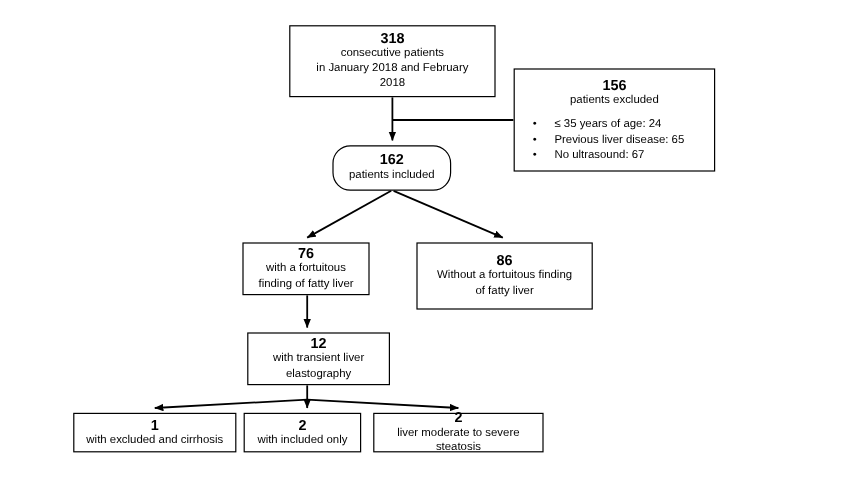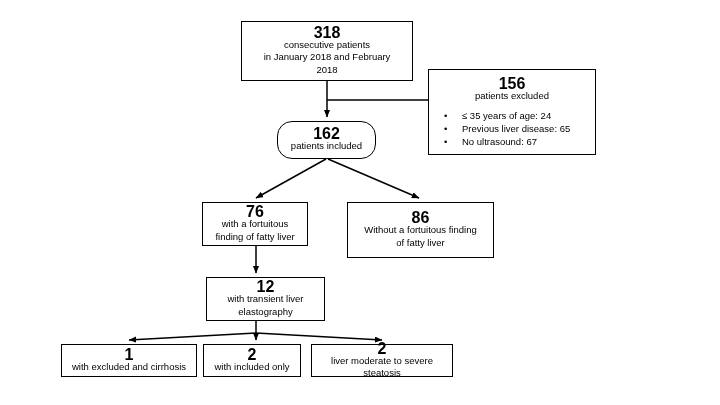--- a/index.html
+++ b/index.html
@@ -32,33 +32,33 @@
     flex-direction: column;
     align-items: center;
     justify-content: center;
     text-align: center;
     color: #000000;
     font-size: 9.5px;
     line-height: 12.6px;
   }
   .node .count {
     font-weight: bold;
-    font-size: 16px;
+    font-size: 12px;
     line-height: 13px;
   }
   .node .desc {
     font-size: 9.5px;
     line-height: 12.2px;
     white-space: pre-line;
   }
 
   
   #node-total      { left: 241px; top: 21px;  width: 172px; height: 60px; }
   #node-excluded   { left: 428px; top: 57px;  width: 168px; height: 86px;
-                     justify-content: flex-start; padding-top: 7px; margin-top: 12px; }
+                     justify-content: flex-start; padding-top: 7px; }
   #node-included   { left: 277px; top: 121px; width: 99px;  height: 38px; border-radius: 15px; }
   #node-fatty      { left: 202px; top: 202px; width: 106px; height: 44px; }
   #node-nonfatty   { left: 347px; top: 202px; width: 147px; height: 56px; }
   #node-elasto     { left: 206px; top: 277px; width: 119px; height: 44px; }
   #node-fibcirr    { left: 61px;  top: 344px; width: 136px; height: 33px; }
   #node-fibonly    { left: 203px; top: 344px; width: 98px;  height: 33px; }
   #node-steatosis  { left: 311px; top: 344px; width: 142px; height: 33px; }
 
   
   .excl-head {

